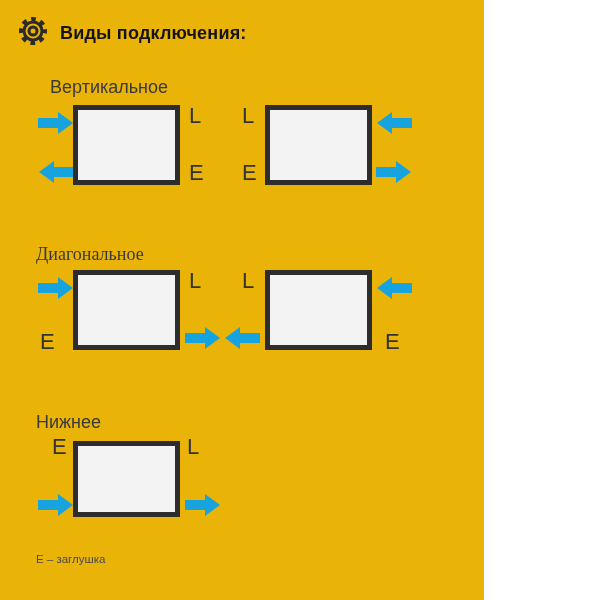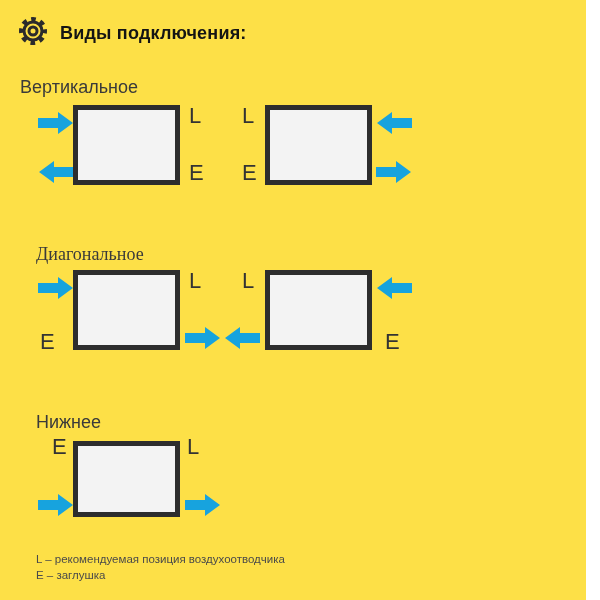--- a/index.html
+++ b/index.html
@@ -9,22 +9,22 @@
     --label-text:#333333;
     --title-text:#141414;
     --section-text:#3a3a3a;
     --legend-text:#4a4a4a;
   }
   *{margin:0;padding:0;box-sizing:border-box;}
   html,body{background:#ffffff;}
   body{font-family:"Liberation Sans", sans-serif;}
   .canvas{
     position:relative;
-    width:586px;height:600px;
-    background:#fde047;
+    width:484px;height:600px;
+    background:#eab308;
     overflow:hidden;
   }
   .abs{position:absolute;}
   .page-title{
     font-size:18px;font-weight:bold;color:var(--title-text);
     letter-spacing:0.2px;
   }
   .section-label{
     font-size:18px;font-weight:400;color:var(--section-text);
   }
@@ -53,21 +53,21 @@
   <svg class="gear abs" style="left:17px;top:15px;" width="32" height="32" viewBox="0 0 32 32" aria-hidden="true">
     <g fill="none" stroke="#2b2b2b">
       <circle cx="16" cy="16" r="11.5" stroke-width="5" stroke-dasharray="4.52 4.52" stroke-dashoffset="2.2"></circle>
       <circle cx="16" cy="16" r="9" stroke-width="3"></circle>
       <circle cx="16" cy="16" r="4" stroke-width="3"></circle>
     </g>
   </svg>
   <div class="page-title abs" style="left:60px;top:23px;">Виды подключения:</div>
 
   <div>
-    <div class="section-label abs" style="left:20px;top:77px;">Вертикальное</div>
+    <div class="section-label abs" style="left:50px;top:77px;">Вертикальное</div>
 
     <svg class="arrow abs" style="left:38px;top:111px;" viewBox="0 0 36 24">
         <path fill="currentColor" d="M0 7 H20 V1 L35 12 L20 23 V17 H0 Z"></path>
       </svg>
     <svg class="arrow left abs" style="left:38px;top:160px;" viewBox="0 0 36 24">
         <path fill="currentColor" d="M0 7 H20 V1 L35 12 L20 23 V17 H0 Z"></path>
       </svg>
     <div class="radiator abs" style="left:73px;top:105px;"></div>
     <span class="port-label abs" style="left:189px;top:105px;">L</span>
     <span class="port-label abs" style="left:189px;top:162px;">E</span>
@@ -115,17 +115,16 @@
     <div class="radiator short abs" style="left:73px;top:441px;"></div>
     <svg class="arrow abs" style="left:38px;top:493px;" viewBox="0 0 36 24">
         <path fill="currentColor" d="M0 7 H20 V1 L35 12 L20 23 V17 H0 Z"></path>
       </svg>
     <svg class="arrow abs" style="left:185px;top:493px;" viewBox="0 0 36 24">
         <path fill="currentColor" d="M0 7 H20 V1 L35 12 L20 23 V17 H0 Z"></path>
       </svg>
   </div>
 
   <div class="legend abs" style="left:36px;top:551px;">
-    <div>L – рекомендуемая позиция воздухоотводчика</div>
     <div>E – заглушка</div>
   </div>
 
 </div>
 
 </body></html>

